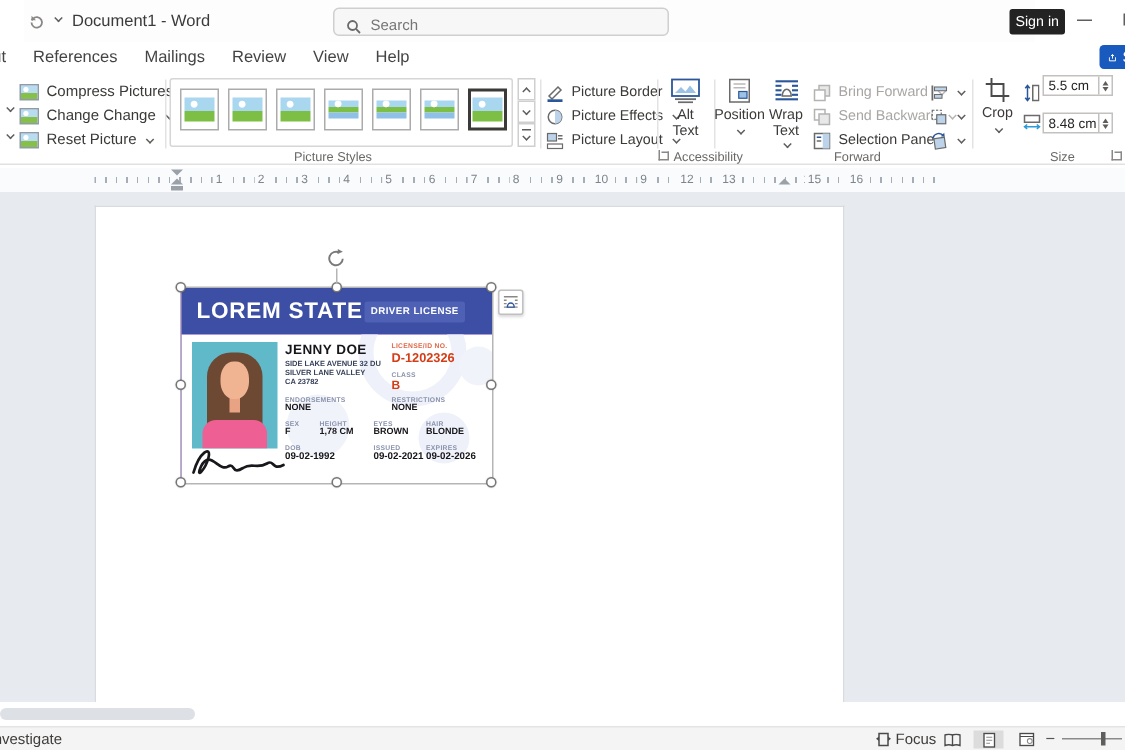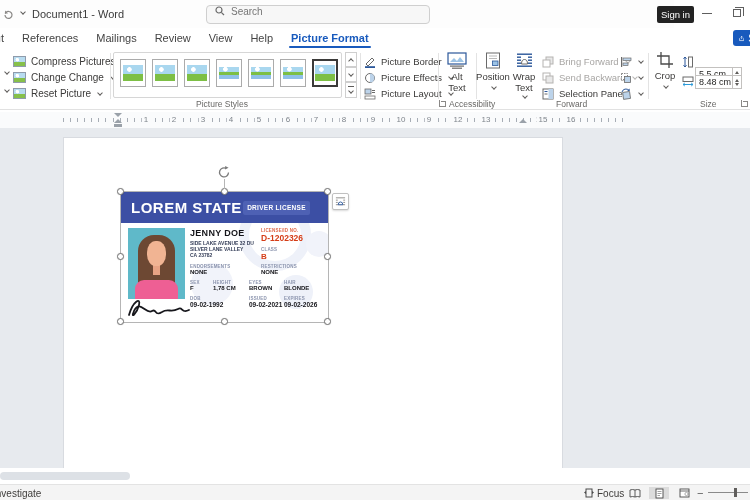--- a/index.html
+++ b/index.html
@@ -2,24 +2,24 @@
 <html><head>
 <meta charset="utf-8">
 <style>
   * { margin:0; padding:0; box-sizing:border-box; cursor:default; }
   html,body { width:750px; height:500px; overflow:hidden; }
   body { font-family:"Liberation Sans","DejaVu Sans",sans-serif; color:#3b3a39; }
   .app { position:relative; width:750px; height:500px; background:#fff; overflow:hidden; }
   .abs { position:absolute; }
 
   
-  .titlebar { position:absolute; left:0; top:0; width:674px; height:28px; background:#fdfdfd; }
+  .titlebar { position:absolute; left:16px; top:0; width:674px; height:28px; background:#fdfdfd; }
   .doc-title { position:absolute; left:32px; top:8px; font-size:11px; color:#3b3b3b; }
   .searchbox { position:absolute; left:206px; top:5px; width:224px; height:19px; background:#f7f7f7;
-               border:1px solid #cfcfcf; border-radius:4px; display:flex; align-items:flex-start; padding:0 8px; gap:6px; }
+               border:1px solid #cfcfcf; border-radius:4px; display:flex; align-items:flex-end; padding:0 8px; gap:6px; }
   .searchbox input { border:none; outline:none; background:transparent; font-size:10px; color:#616161; width:170px;
                      font-family:inherit; }
   .signin { position:absolute; left:657px; top:6px; width:37px; height:17px; background:#232323; color:#fff;
             font-size:9.5px; border:none; border-radius:2px; line-height:17px; text-align:center; }
   .win-min { position:absolute; left:702px; top:13px; width:10px; height:1px; background:#5f5f5f; }
   .win-restore { position:absolute; left:733px; top:9px; width:8px; height:8px; border:1px solid #5f5f5f; background:#fdfdfd; }
   .win-restore:before { content:''; position:absolute; left:1px; top:-3px; width:8px; height:8px; border:1px solid #5f5f5f;
                         border-bottom:none; border-left:none; }
 
   
@@ -152,21 +152,20 @@
   </div>
 
   <div class="tabbar">
     <div class="tabs">
       <div class="tab">Layout</div>
       <div class="tab">References</div>
       <div class="tab">Mailings</div>
       <div class="tab">Review</div>
       <div class="tab">View</div>
       <div class="tab">Help</div>
-      <div class="tab active">Picture Format</div>
     </div>
     <button class="share-btn">
       <svg width="9" height="9" viewBox="0 0 9 9">
           <path d="M1 4 v4 h7 V4" fill="none" stroke="#fff" stroke-width="1.1"></path>
           <path d="M4.5 5.5 V1 M2.8 2.6 L4.5 .8 L6.2 2.6" fill="none" stroke="#fff" stroke-width="1.1"></path>
         </svg>
       <span>Share</span>
     </button>
   </div>
 
@@ -357,21 +356,21 @@
           <path d="M4 0 v12 h12" fill="none" stroke="#4a4a4a" stroke-width="1.3"></path>
           <path d="M0 4 h12 v12" fill="none" stroke="#4a4a4a" stroke-width="1.3"></path>
         </svg>
       <span>Crop</span>
       <span class="chev" style="margin-top:2px"></span>
     </div>
     <svg class="abs" style="left:682px;top:8px" width="11" height="12" viewBox="0 0 11 12">
         <path d="M3 1 v10 M1.5 2.8 L3 1 l1.5 1.8 M1.5 9.2 L3 11 l1.5-1.8" fill="none" stroke="#2b579a" stroke-width="1"></path>
         <rect x="6.5" y="1" width="4" height="10" fill="none" stroke="#6a6a6a" stroke-width="1"></rect>
       </svg>
-    <div class="field" style="left:695px;top:19px">
+    <div class="field" style="left:695px;top:2px">
       <span class="ftext">5.5 cm</span>
       <span class="spincol">
           <span class="tri-up"></span>
           <span class="tri-dn"></span>
         </span>
     </div>
     <svg class="abs" style="left:682px;top:28px" width="12" height="11" viewBox="0 0 12 11">
         <rect x="1" y="1" width="10" height="4.5" fill="none" stroke="#6a6a6a" stroke-width="1"></rect>
         <path d="M1 8.5 h10 M2.8 7 L1 8.5 l1.8 1.5 M9.2 7 L11 8.5 l-1.8 1.5" fill="none" stroke="#2b9ad9" stroke-width="1"></path>
       </svg>

